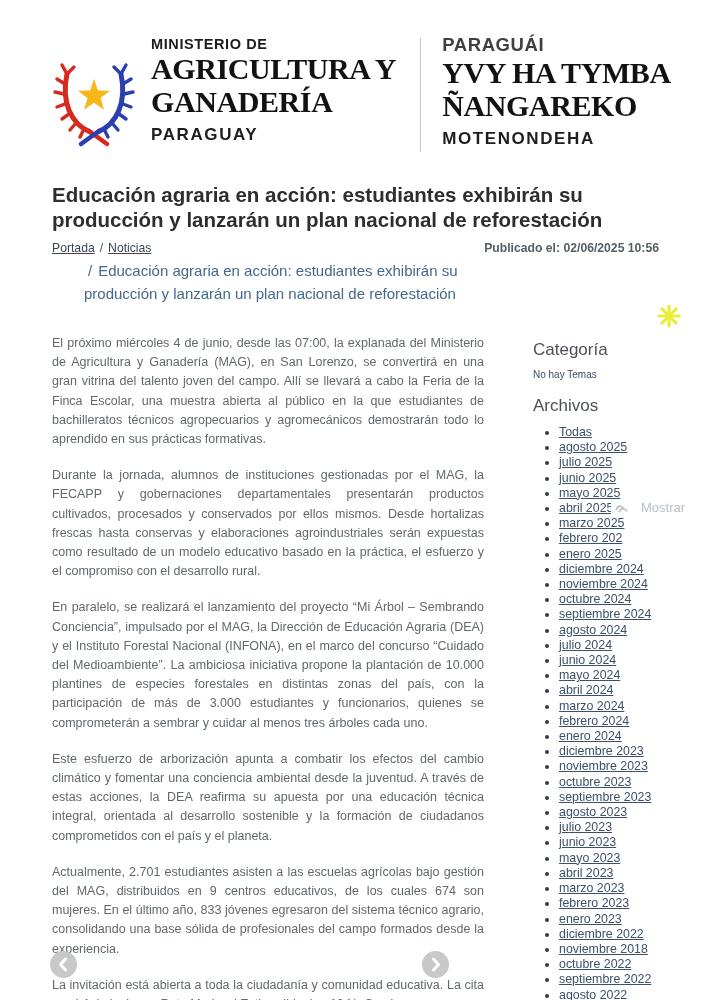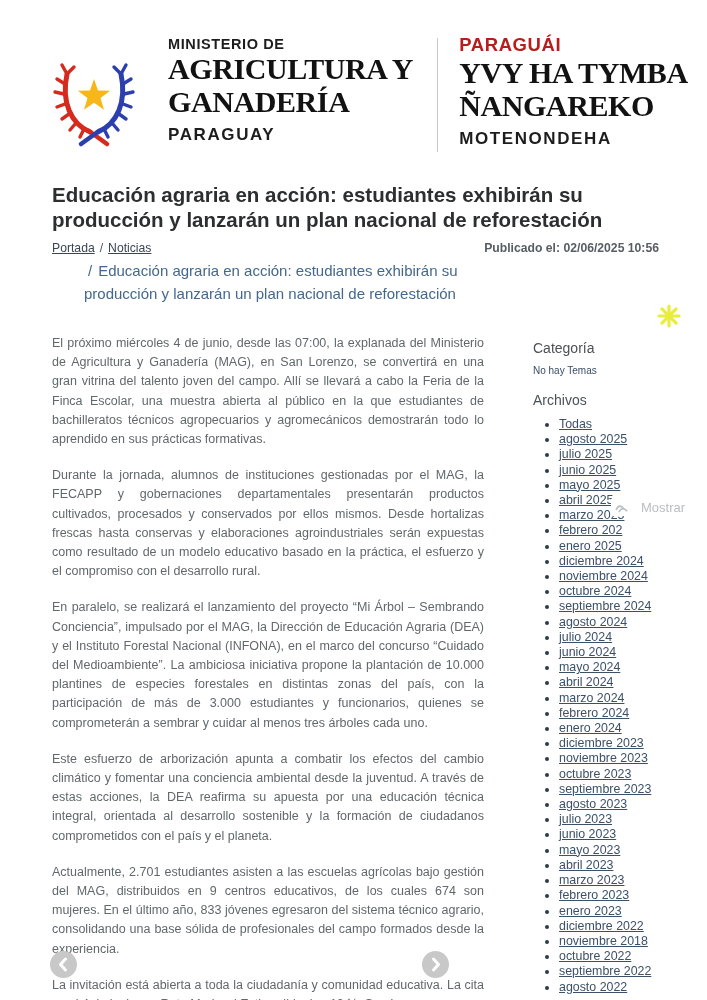--- a/index.html
+++ b/index.html
@@ -4,45 +4,45 @@
 <style>
   html,body{margin:0;padding:0;background:#f6f7f7;}
   .page{
     width:707px;height:1000px;margin:0 auto;background:#ffffff;
     position:relative;overflow:hidden;
     font-family:"Liberation Sans",sans-serif;color:#333;
   }
   
   .header{display:flex;align-items:flex-start;padding:28px 0 0 52px;}
   .logo{width:84px;height:112px;margin-top:12px;flex:0 0 auto;}
-  .mast-left{margin-left:32px;}
+  .mast-left{margin-left:15px;}
   .m-top{font-size:14.5px;font-weight:700;color:#1d1d1d;letter-spacing:.6px;margin-top:8px;}
   .m-serif{font-family:"Liberation Serif",serif;font-weight:700;font-size:30px;
            color:#121212;line-height:1.1;letter-spacing:-.4px;}
   .m-bottom{font-size:17px;font-weight:700;letter-spacing:1.6px;color:#1d1d1d;margin-top:7px;}
   .mast-divider{width:1px;background:#c9c9c9;height:114px;margin:10px 21px 0 24px;flex:0 0 auto;}
-  .g-top{font-size:18.5px;font-weight:700;color:#b91c1c;letter-spacing:.6px;margin-top:6px;}
+  .g-top{font-size:18.5px;font-weight:700;color:#404040;letter-spacing:.6px;margin-top:6px;}
   
   .title{margin:30px 52px 0 52px;max-width:602px;
          font-size:20.5px;font-weight:700;color:#2c2e30;line-height:25px;}
   .crumb-row{display:flex;justify-content:space-between;align-items:flex-start;
              margin:9px 48px 0 52px;font-size:12.2px;}
   .crumb-links a{color:#3b4652;text-decoration:underline;cursor:pointer;}
   .crumb-sep{color:#4a5560;padding:0 5px;}
   .published{color:#565e64;font-weight:bold;}
   .crumb-current{margin:4px 0 0 84px;max-width:424px;font-size:15px;
                  line-height:23px;color:#44688d;}
   .crumb-current .lead-sep{padding:0 6px 0 4px;color:#44688d;}
   
   .content{display:flex;margin-top:29px;padding-left:52px;}
   .article{width:432px;flex:0 0 auto;}
   .article p{font-size:12.5px;line-height:19.2px;color:#61686c;
              text-align:justify;margin:0 0 17px 0;}
   .sidebar{margin-left:49px;width:170px;padding-top:6px;}
-  .side-h{font-size:14px;color:#4b5156;margin:0 0 9px 0;font-weight:400;}
+  .side-h{font-size:17px;color:#4b5156;margin:0 0 9px 0;font-weight:400;}
   .no-temas{font-size:10px;color:#3a4d65;margin:0 0 16px 0;}
   .archives{list-style:disc;margin:8px 0 3px 0;padding-left:26px;}
   .archives li{font-size:12.4px;line-height:15.2px;color:#2e3b4a;}
   .archives li::marker{color:#2e3b4a;}
   .archives a{color:#3c5068;text-decoration:underline;cursor:pointer;}
   
   .asterisk{position:absolute;left:656px;top:303px;width:26px;height:26px;cursor:pointer;}
   .mostrar{position:absolute;left:611px;top:499px;display:flex;align-items:center;
            gap:12px;color:#b9bec3;font-size:13px;cursor:pointer;background:#fff;padding:1px 3px;}
   .pager-btn{position:absolute;width:27px;height:27px;cursor:pointer;}

